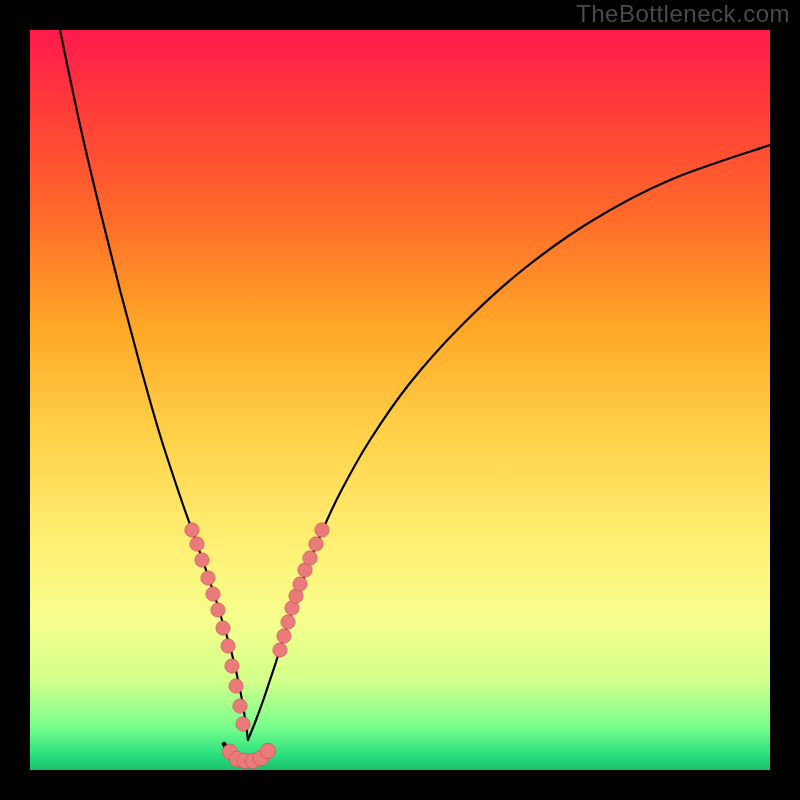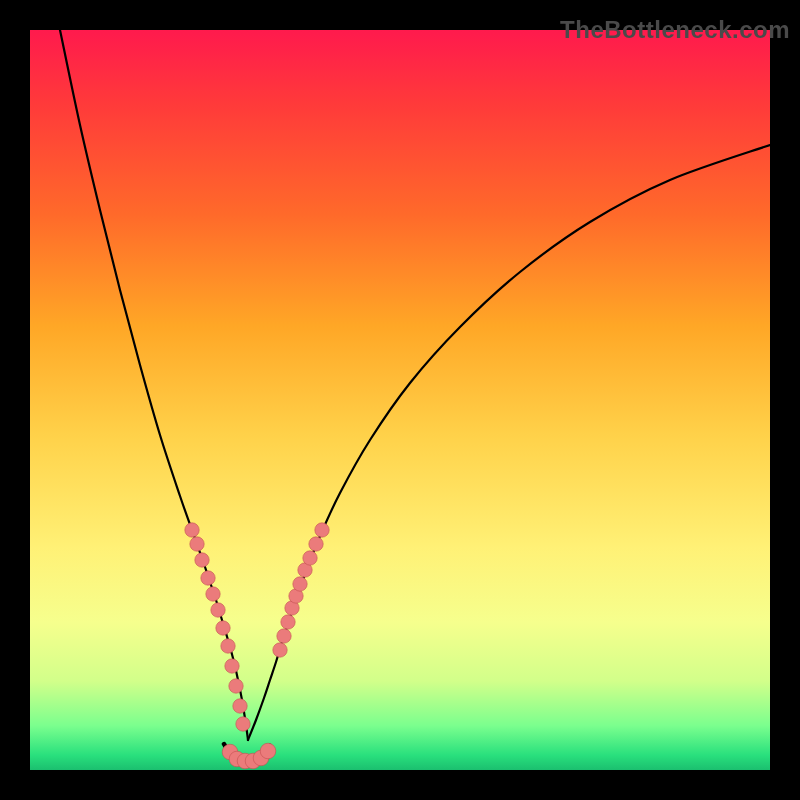--- a/index.html
+++ b/index.html
@@ -35,25 +35,25 @@
       #fff176 70%,
       #f6ff8d 80%,
       #d2ff8a 88%,
       #7bff8e 94%,
       #29e07d 98%,
       #1bbf6f 100%
     );
   }
   .watermark {
     position: absolute;
-    top: 16px;
+    top: 0;
     right: 10px;
     color: #4a4a4a;
     font-size: 24px;
-    font-weight: 700;
+    font-weight: 400;
     letter-spacing: 0.5px;
     user-select: none;
   }
   svg.curves {
     position: absolute;
     top: 0;
     left: 0;
   }
 </style>
 </head>

